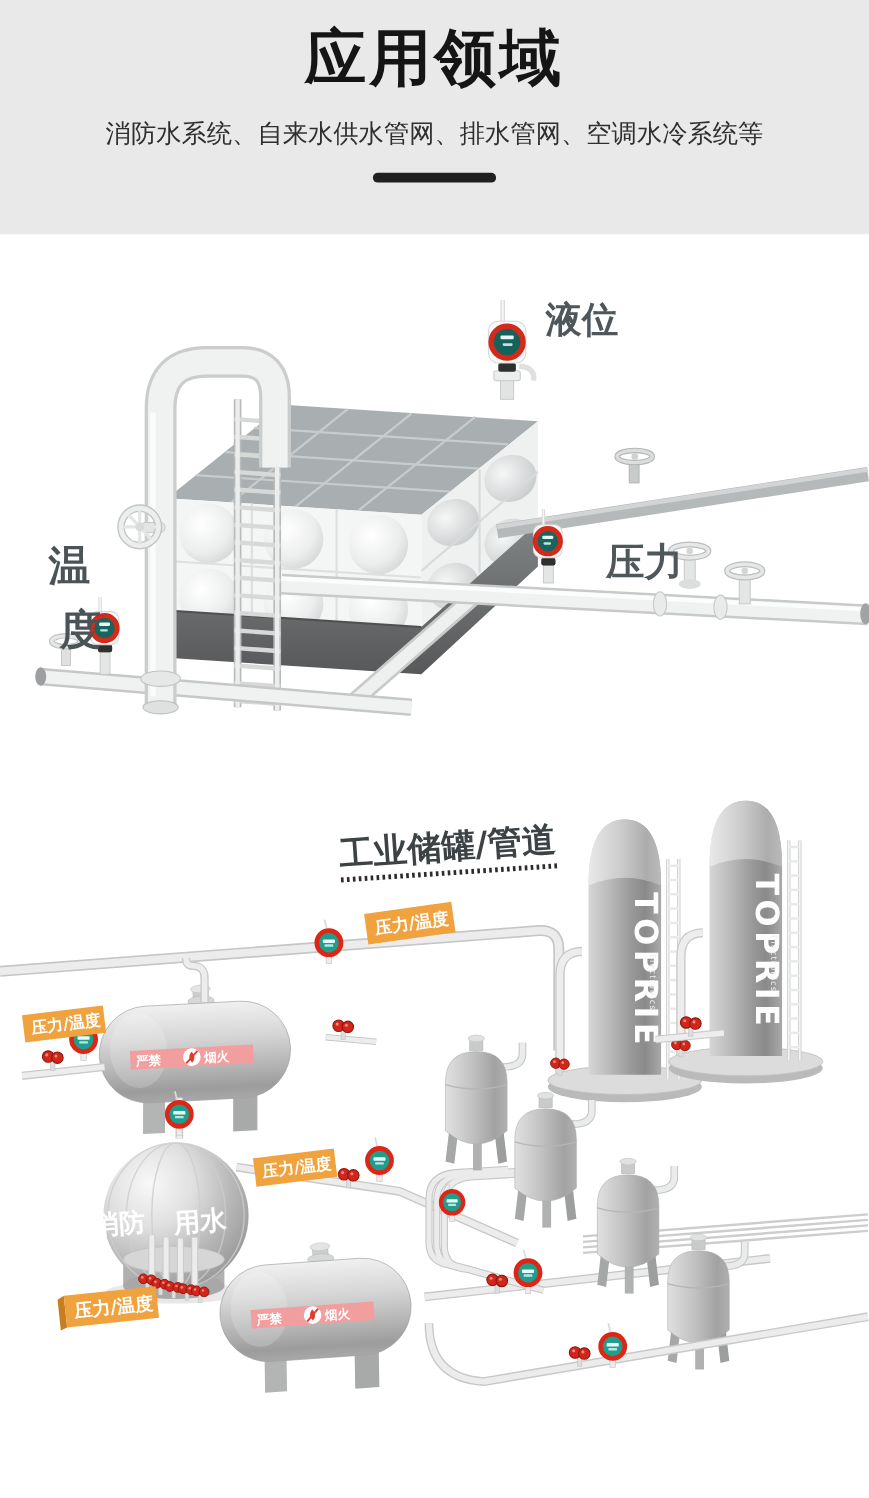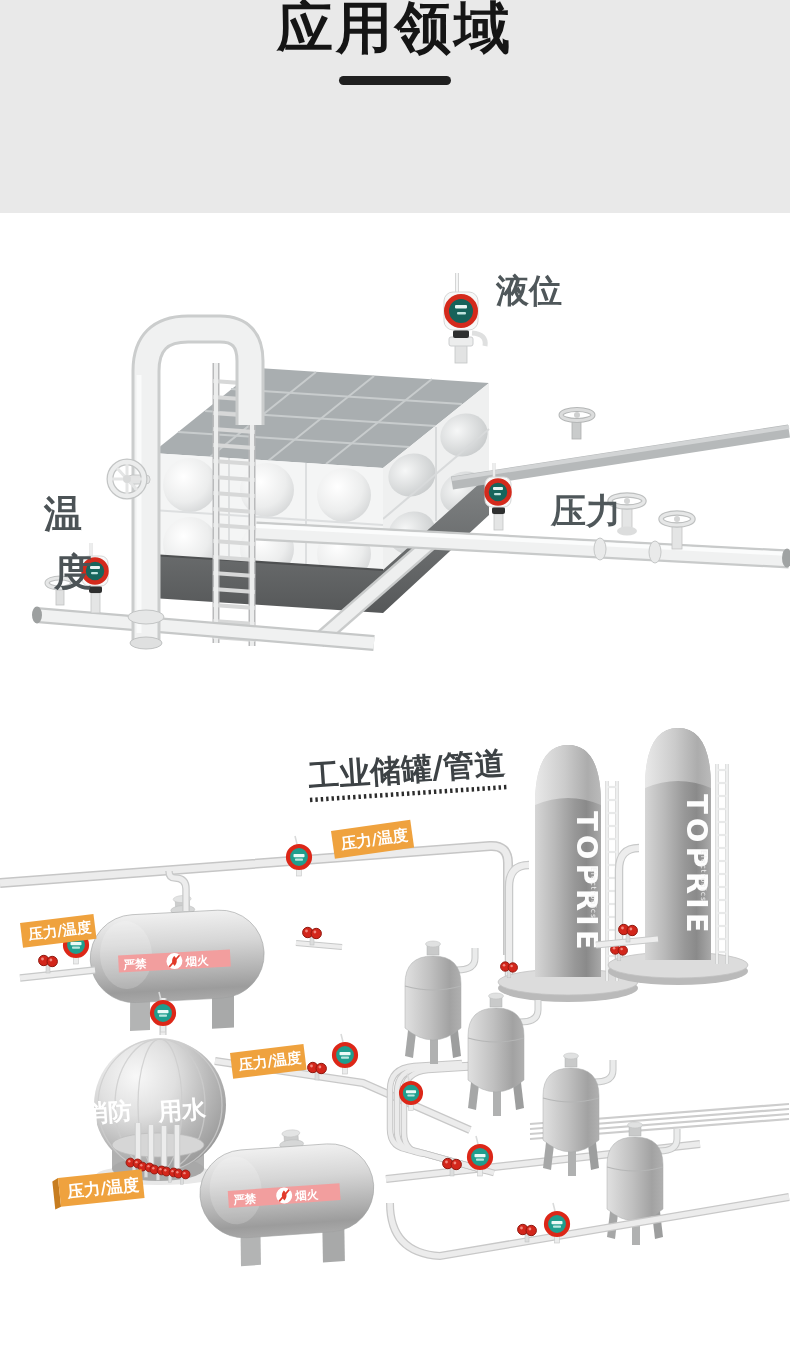--- a/index.html
+++ b/index.html
@@ -1,32 +1,33 @@
 <!DOCTYPE html>
 <html><head>
 <meta charset="utf-8">
 <style>
   html,body{margin:0;padding:0;}
   .page{width:790px;height:1362px;position:relative;background:#ffffff;overflow:hidden;
         font-family:"DejaVu Sans","Liberation Sans",sans-serif;}
   .header{width:790px;height:213px;background:#e9e9e9;text-align:center;}
-  .header .title{margin:0;font-size:56px;line-height:1;font-weight:900;
+  .header .title{margin:0;padding-top:26px;font-size:56px;line-height:1;font-weight:900;
         letter-spacing:3px;color:#151515;}
   .header .subtitle{margin:24px 0 0 0;font-size:23px;color:#2f2f2f;font-weight:500;}
   .header .divider{width:112px;height:9px;border-radius:5px;background:#202020;margin:20px auto 0 auto;}
   svg{display:block;}
   text{font-family:"DejaVu Sans","Liberation Sans",sans-serif;}
 </style>
 </head>
 <body>
 
 <div class="page">
 
   <div class="header">
     <h1 class="title">应用领域</h1>
+    <p class="subtitle">消防水系统、自来水供水管网、排水管网、空调水冷系统等</p>
     <div class="divider"></div>
   </div>
 
   <svg width="790" height="470" viewBox="0 0 790 470">
     <defs>
       <radialGradient id="bulge" cx="38%" cy="35%" r="78%">
         <stop offset="0%" stop-color="#ffffff"></stop>
           <stop offset="60%" stop-color="#eceded"></stop>
           <stop offset="100%" stop-color="#cfd1d2"></stop>
       </radialGradient>

